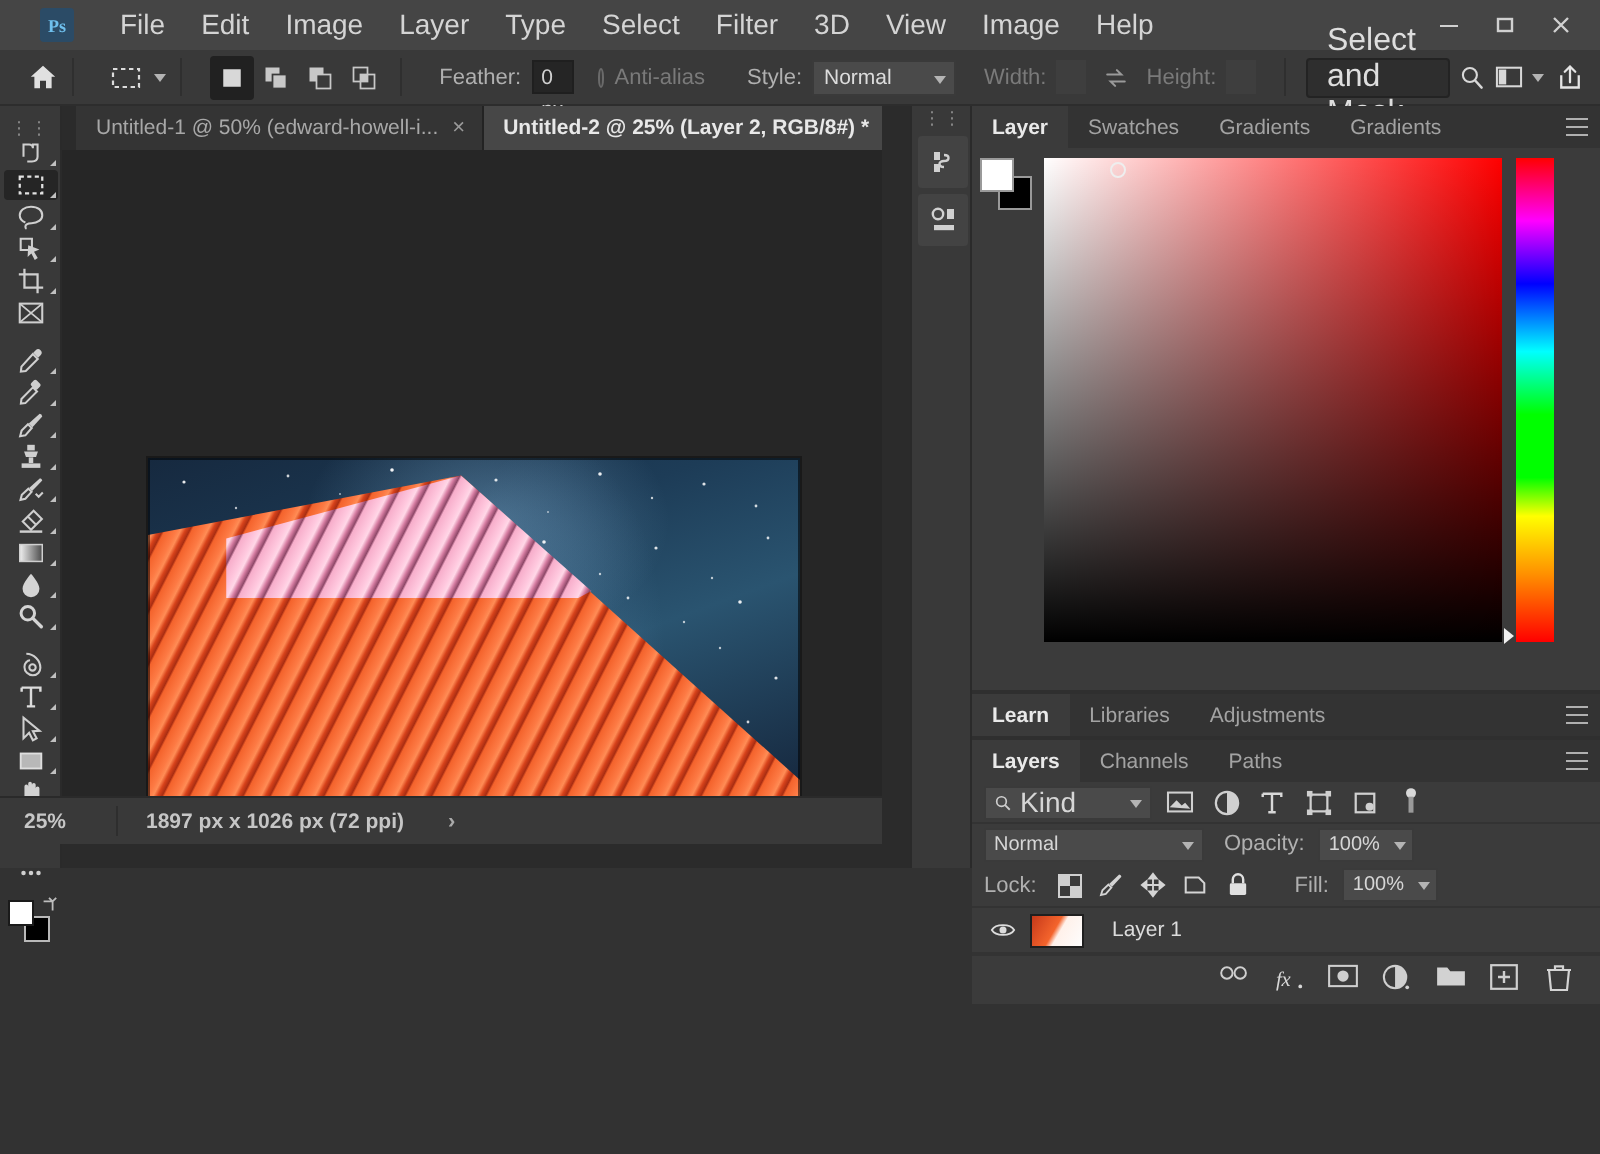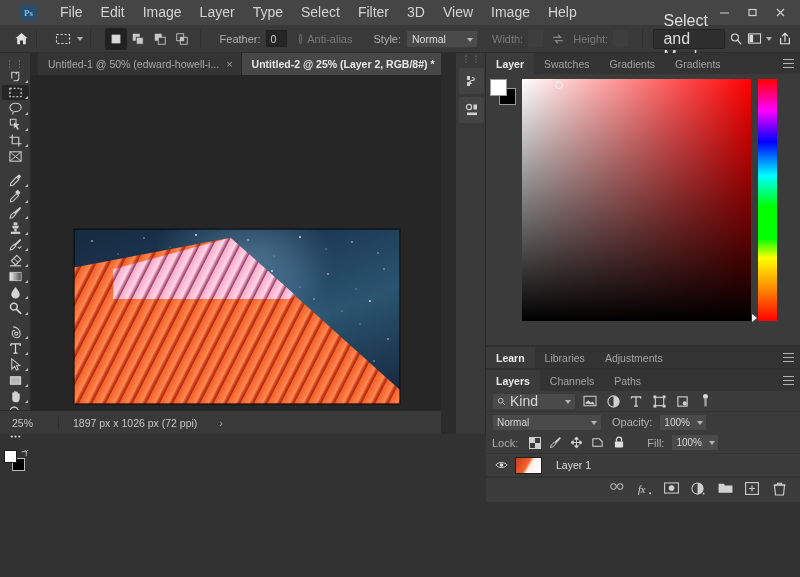--- a/index.html
+++ b/index.html
@@ -139,23 +139,23 @@
     position:absolute; left:0; top:0; width:100%; height:100%;
     clip-path: polygon(12% 23%, 48% 5%, 68% 38%, 66% 40%, 12% 40%);
     background:
       repeating-linear-gradient(117deg,
         #f7aecb 0px, #ffc8de 5px, #ffd7e7 7px, #d77ea3 9px, #8e4868 11px, #f7aecb 12px);
   }
   .artboard-edge { position:absolute; inset:0; box-shadow: inset 0 0 0 1px rgba(0,0,0,0.55); }
 
   
   .statusbar {
-    position:absolute; left:0; bottom:0; width:441px; height:24px;
+    position:absolute; left:0; bottom:12px; width:441px; height:24px;
     background:#393939; border-top:1px solid #2a2a2a;
-    display:flex; align-items:center;
+    display:flex; align-items:center;font-weight:bold;
   }
   .status-zoom { width:58px; padding-left:12px; font-size:10.5px; color:#c6c6c6; }
   .status-sep { width:1px; height:15px; background:#2e2e2e; }
   .status-info { padding-left:14px; font-size:10.5px; color:#c6c6c6; }
   .status-caret { margin-left:22px; color:#aaa; font-size:11px; }
 
   
   .dock-rail {
     position:absolute; top:53px; left:455px; width:31px; bottom:0;
     background:#393939; border-left:1px solid #2a2a2a; border-right:1px solid #2a2a2a;

